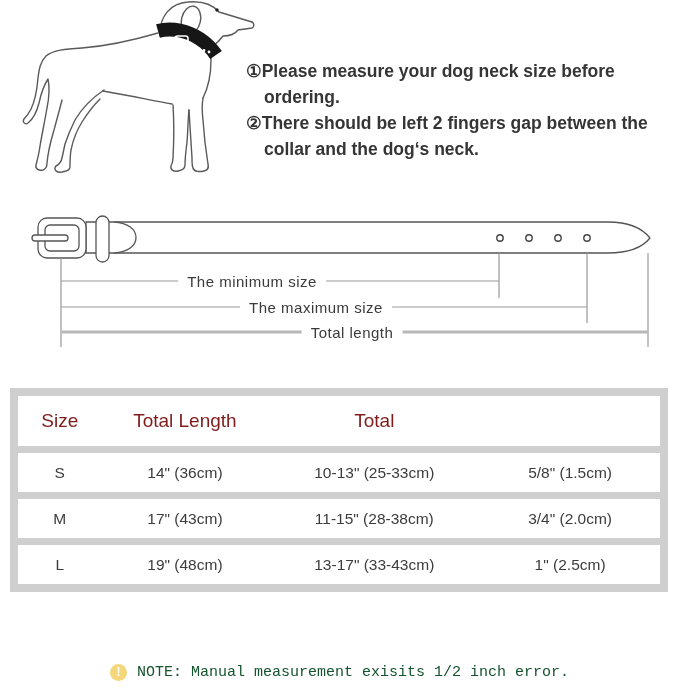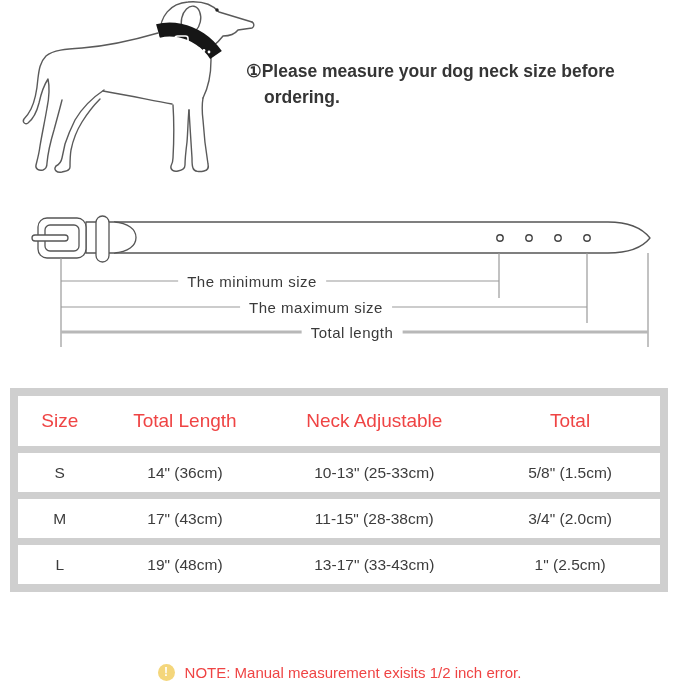--- a/index.html
+++ b/index.html
@@ -19,31 +19,31 @@
   #diagram svg{position:absolute;left:0;top:0;}
   .dim-label{position:absolute;transform:translate(-50%,-50%);background:#fff;
              padding:0 9px;font-size:15px;letter-spacing:.5px;color:#3a3a3a;white-space:nowrap;}
 
   
   #size-table{position:absolute;left:10px;top:388px;width:658px;background:#cfcfcf;
               padding:8px;box-sizing:border-box;}
   .t-row{display:grid;grid-template-columns:13% 26% 33% 28%;background:#fff;
          align-items:center;text-align:center;}
   .t-row + .t-row{margin-top:7px;}
-  .t-head{height:50px;font-size:19px;color:#ef4444;}
+  .t-head{height:50px;font-size:19px;color:#7f1d1d;}
   .t-data{height:39px;font-size:15.5px;color:#3c3c3c;}
   .t-cell{white-space:nowrap;}
 
   
   #note{position:absolute;left:0;top:664px;width:100%;display:flex;
         justify-content:center;align-items:center;}
   #note-icon{width:17px;height:17px;border-radius:50%;background:#f4d67b;
              color:#fff;font-weight:bold;font-size:12px;line-height:17px;
              text-align:center;flex:0 0 auto;}
-  #note-text{margin-left:10px;font-size:15px;color:#ef4444;}
+  #note-text{margin-left:10px;font-size:15px;color:#14532d;font-family:Liberation Mono, monospace;}
 </style>
 </head>
 <body>
 
 <div id="page">
 
   <div id="dog-wrap">
     <svg width="250" height="182" viewBox="0 0 250 182">
       <g fill="none" stroke="#5a5a5a" stroke-width="1.4" stroke-linecap="round" stroke-linejoin="round">
 
@@ -78,20 +78,21 @@
         <circle cx="182" cy="47" r="1.4"></circle>
         <circle cx="187" cy="49" r="1.4"></circle>
         <circle cx="192" cy="50.5" r="1.4"></circle>
         <circle cx="197" cy="52" r="1.4"></circle>
       </g>
     </svg>
   </div>
 
   <div id="instructions">
     <div class="instr">①Please measure your dog neck size before ordering.</div>
+    <div class="instr">②There should be left 2 fingers gap between the collar and the dog‘s neck.</div>
   </div>
 
   <div id="diagram">
     <svg width="679" height="160" viewBox="0 0 679 160">
       <g fill="#fff" stroke="#555" stroke-width="1.3" stroke-linejoin="round">
 
         <path d="M86,27 L608,27 C628,27 642,33 650,43 C642,53 628,58 608,58 L86,58 Z"></path>
 
         <rect x="38" y="23" width="48" height="40" rx="9"></rect>
         <rect x="45" y="30" width="34" height="26" rx="5"></rect>
@@ -122,21 +123,20 @@
     </svg>
     <span class="dim-label" style="left:252px;top:86px;">The minimum size</span>
     <span class="dim-label" style="left:316px;top:112px;">The maximum size</span>
     <span class="dim-label" style="left:352px;top:137px;">Total length</span>
   </div>
 
   <div id="size-table">
     <div class="t-row t-head">
       <div class="t-cell">Size</div>
       <div class="t-cell">Total Length</div>
-      <div class="t-cell">Neck Adjustable</div>
       <div class="t-cell">Total</div>
     </div>
     <div class="t-row t-data">
       <div class="t-cell">S</div>
       <div class="t-cell">14" (36cm)</div>
       <div class="t-cell">10-13" (25-33cm)</div>
       <div class="t-cell">5/8" (1.5cm)</div>
     </div>
     <div class="t-row t-data">
       <div class="t-cell">M</div>

